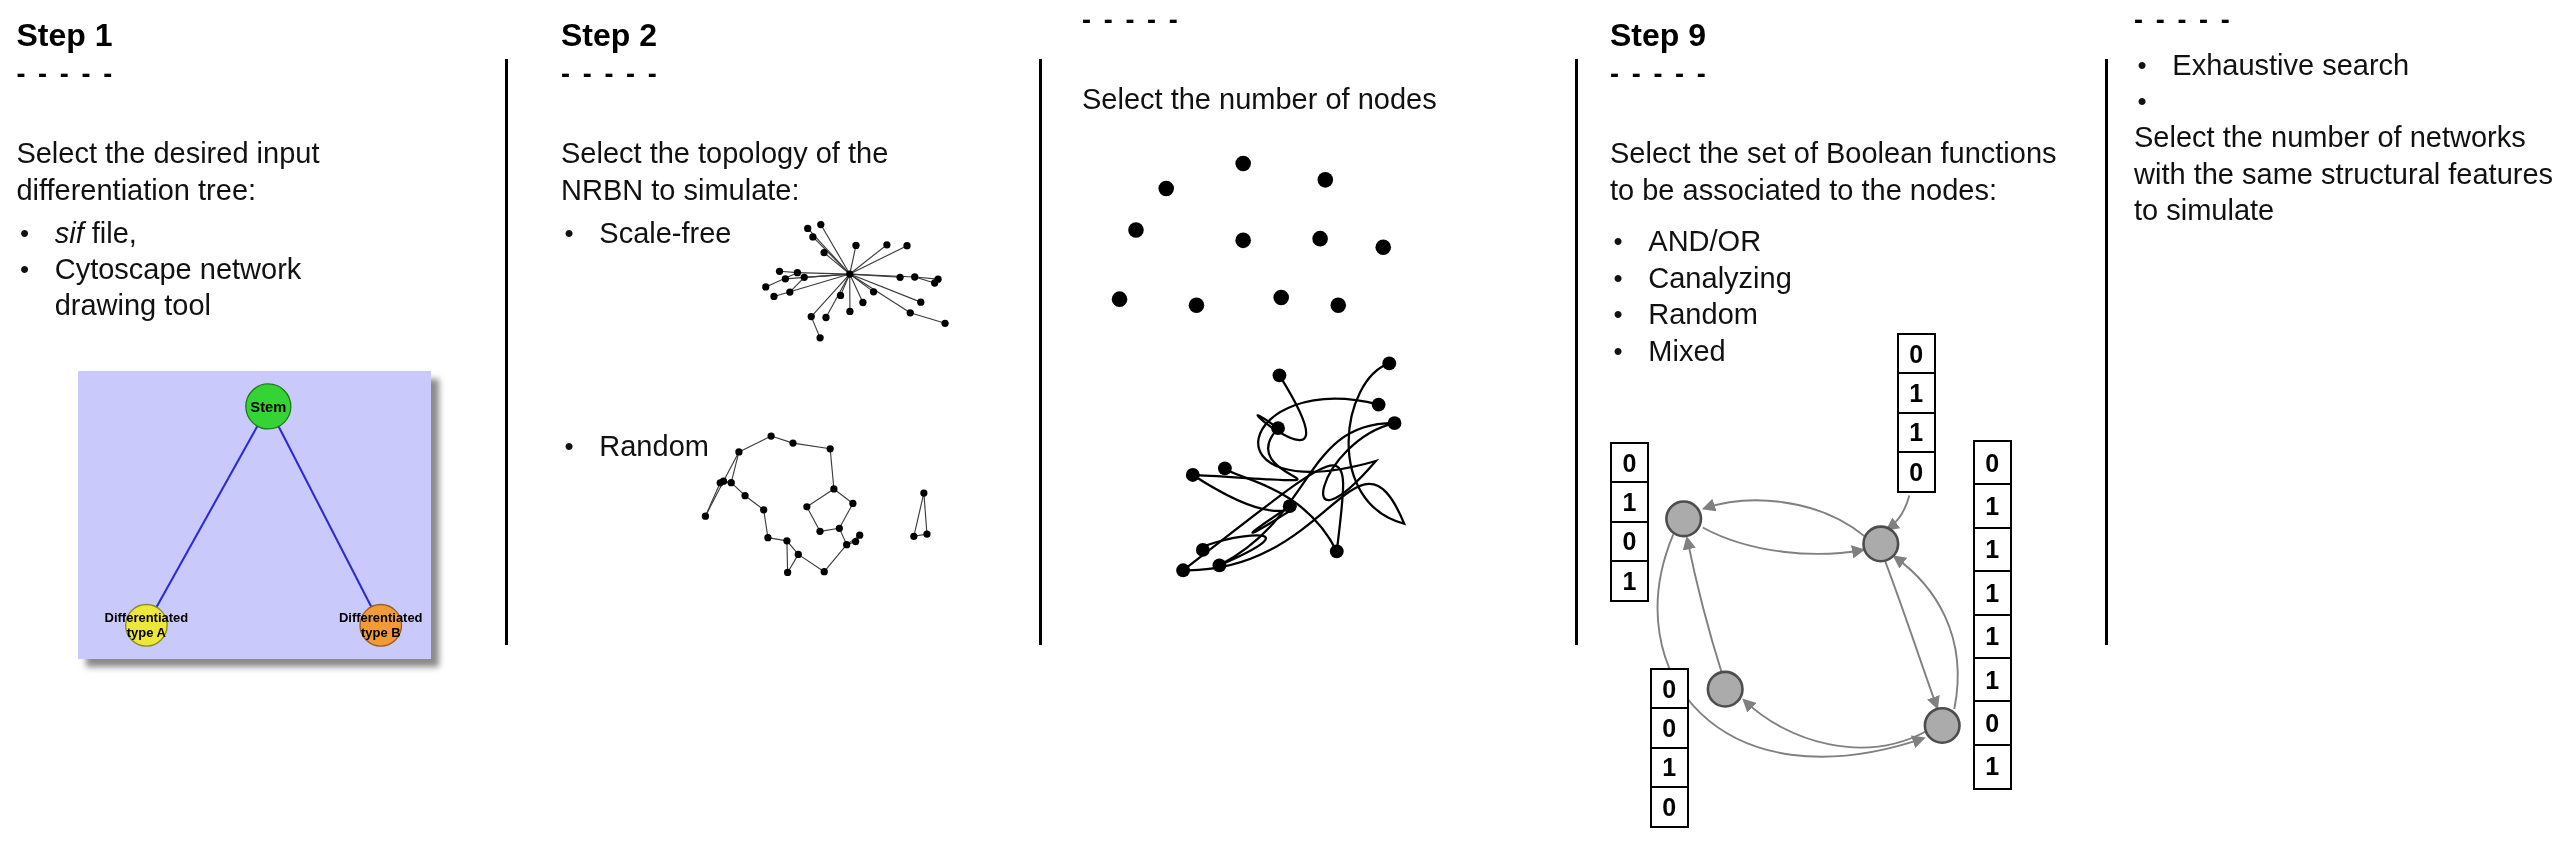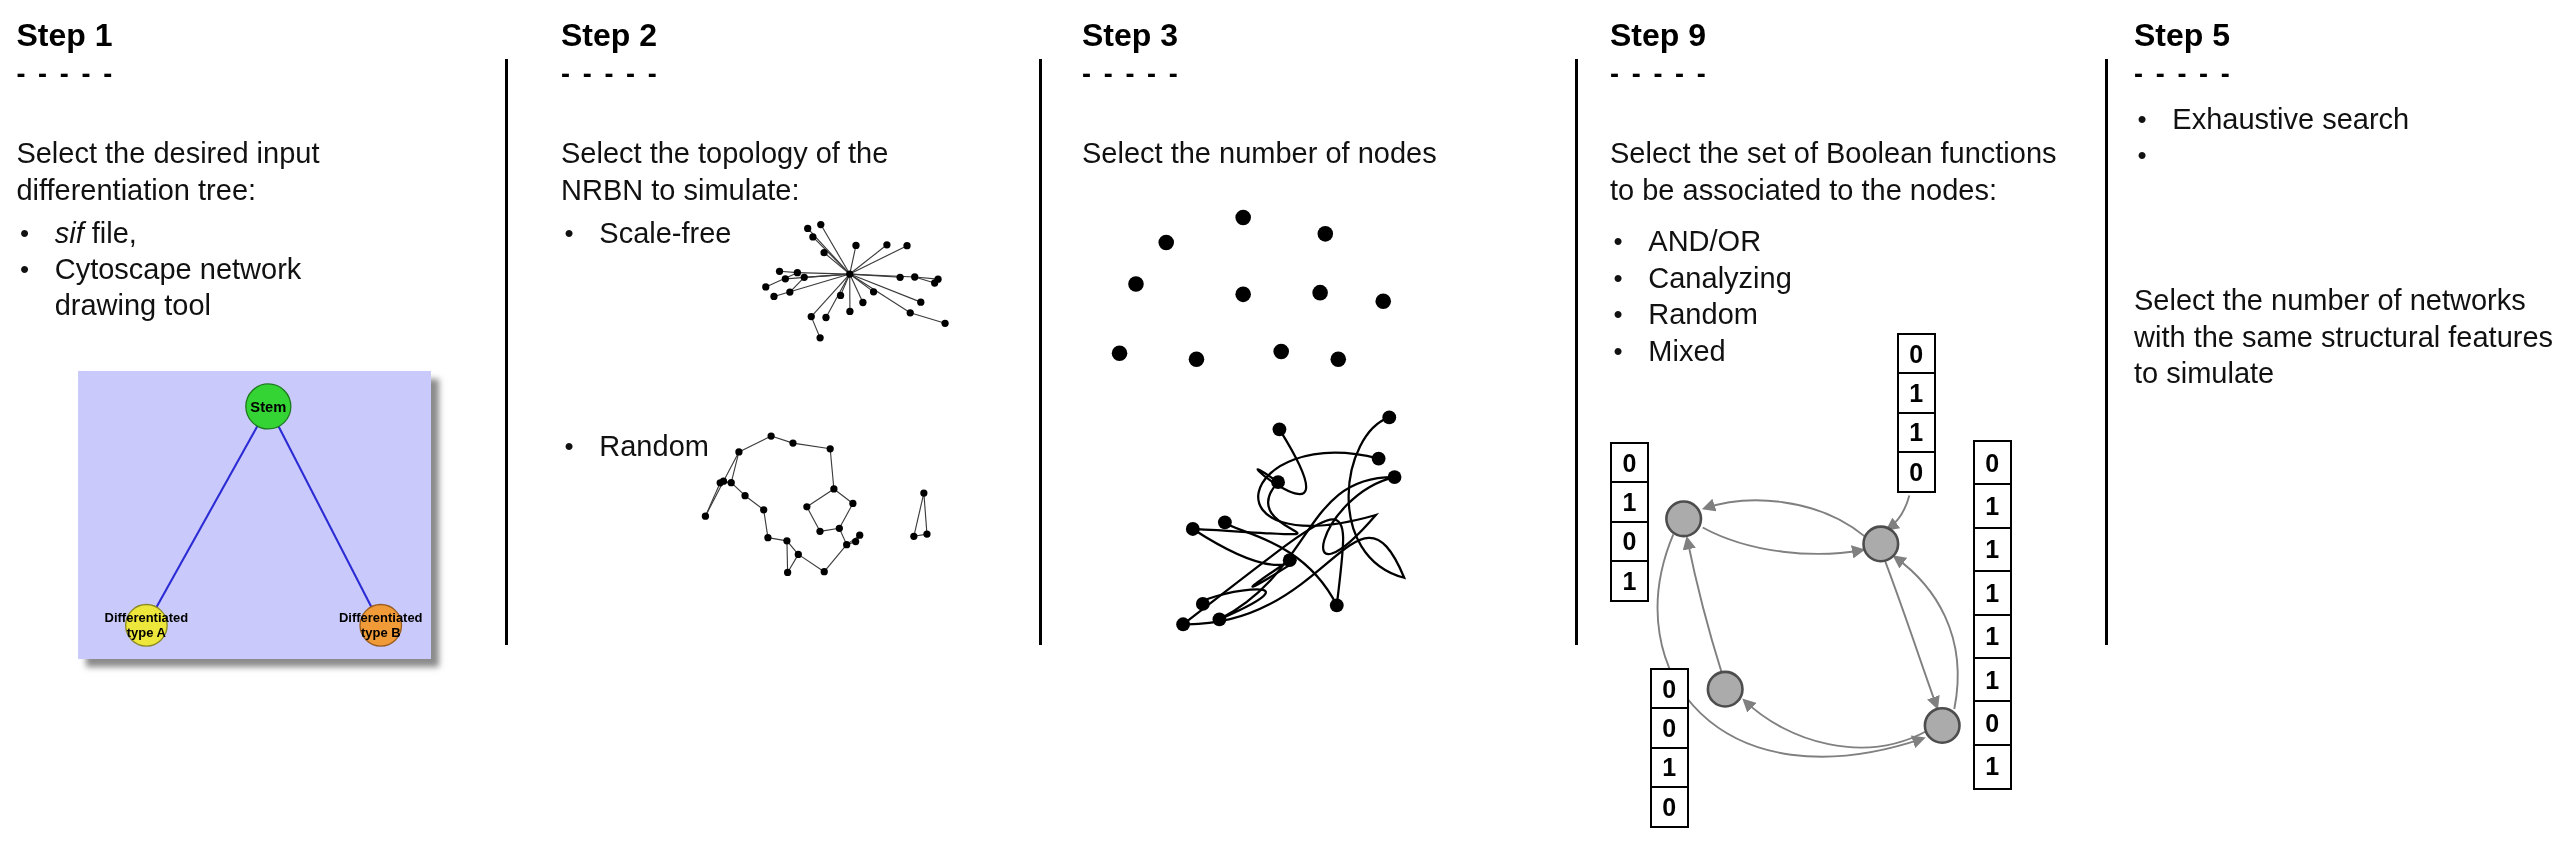--- a/index.html
+++ b/index.html
@@ -7,21 +7,21 @@
   body{font-family:"Liberation Sans",sans-serif;color:#111}
   .page{position:relative;width:2576px;height:851px;background:#fff;overflow:hidden}
   .divider{position:absolute;top:59px;height:586px;width:2.6px;background:#000}
   .col{position:absolute;top:0;height:624px}
   .step-title{font-size:32px;font-weight:700;padding-top:17.3px;line-height:1.15;color:#000}
   .dashes{font-size:27px;font-weight:700;margin-top:5.2px;letter-spacing:2.6px;color:#000}
   .para{font-size:29px;line-height:1.25;color:#111}
   .para b{font-weight:400}
   .first{margin-top:45px}
   .mt48{margin-top:42px}
-  .mt126{margin-top:109px}
+  .mt126{}
   ul.blist{list-style:none;margin-top:7px}
   .bl-item{display:flex;font-size:29px;line-height:1.25;align-items:flex-start}
   .bl-marker{width:17.3px;padding-left:3.5px;font-size:26px;line-height:1.4}
   .bl-text{margin-left:21px;flex:1}
   .li-gap{margin-top:177px}
   
   .tree-box{margin:47px 0 0 62px;width:353px;height:288px;box-shadow:7.8px 7.8px 6px rgba(100,100,100,.75)}
   .tlabel{font-family:"Liberation Sans",sans-serif;font-size:15px;font-weight:700;text-anchor:middle;fill:#000}
   .stem-label{font-size:17px}
   
@@ -214,21 +214,20 @@
           <circle cx="257.9" cy="141.6" r="4.2" fill="#000"></circle>
           <circle cx="88.9" cy="143.2" r="4.2" fill="#000"></circle>
           <circle cx="16.5" cy="118.4" r="4.2" fill="#000"></circle>
           <circle cx="117.9" cy="33.7" r="4.2" fill="#000"></circle>
           <circle cx="110.9" cy="146.9" r="4.2" fill="#000"></circle>
         </svg>
     </div>
   </section>
 
   <section class="col" style="left:1082px;width:519px">
-    <h3 class="step-title">Step 3</h3>
     <div class="dashes">- - - - -</div>
     <p class="para first"><span>Select the </span><b>number of nodes</b><span></span></p>
     <div class="fig-dots">
       <svg id="svg-dots" width="415" height="199" viewBox="0 0 480 230">
           <circle cx="176" cy="27" r="9" fill="#000"></circle>
           <circle cx="87" cy="56" r="9" fill="#000"></circle>
           <circle cx="271" cy="46" r="9" fill="#000"></circle>
           <circle cx="52" cy="104" r="9" fill="#000"></circle>
           <circle cx="176" cy="116" r="9" fill="#000"></circle>
           <circle cx="265" cy="114" r="9" fill="#000"></circle>
@@ -327,21 +326,20 @@
           <div class="bcell">1</div>
           <div class="bcell">1</div>
           <div class="bcell">1</div>
           <div class="bcell">0</div>
           <div class="bcell">1</div>
         </div>
     </div>
   </section>
 
   <section class="col" style="left:2134px;width:433px">
-    <h3 class="step-title">Step 5</h3>
     <div class="dashes">- - - - -</div>
     <ul class="blist" style="margin-top:10.4px">
       <li class="bl-item">
           <span class="bl-marker">•</span>
           <span class="bl-text">Exhaustive search</span>
         </li>
       <li class="bl-item">
           <span class="bl-marker">•</span>
         </li>
     </ul>

